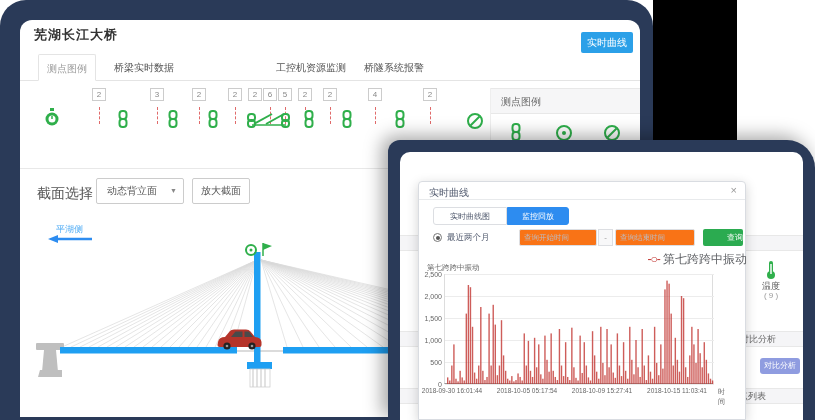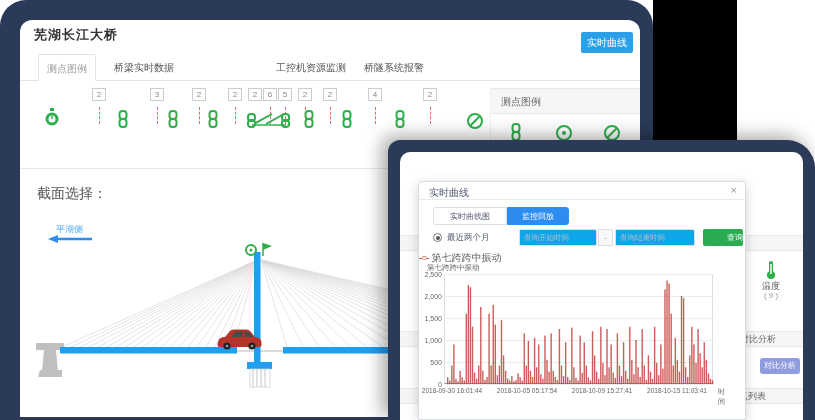--- a/index.html
+++ b/index.html
@@ -73,30 +73,30 @@
   .dlg-tab.plain { left:14px; width:74px; background:#fff; border:1px solid #dcdee2; color:#515a6e;
     border-radius:3px 0 0 3px; }
   .dlg-tab.active { left:88px; width:62px; background:#2d8cf0; border:1px solid #2d8cf0; color:#fff;
     border-radius:0 3px 3px 0; }
   .radio { position:absolute; left:14px; top:51px; width:9px; height:9px; border:1px solid #777;
     border-radius:50%; cursor:pointer; }
   .radio::after { content:""; position:absolute; left:1.5px; top:1.5px; width:4px; height:4px;
     border-radius:50%; background:#555; }
   .radio-label { position:absolute; left:28px; top:50px; font-size:8.5px; color:#515a6e; }
   .dlg-input { position:absolute; top:47px; height:17px; border:1px solid #dcdee2; border-radius:2px;
-    font-size:7.5px; color:#444; padding:0 4px; background:#0ea5e9; }
+    font-size:7.5px; color:#444; padding:0 4px; background:#f97316; }
   .dlg-input::placeholder { color:#bcbcc4; }
   .in-start { left:100px; width:78px; }
   .in-end   { left:196px; width:80px; }
   .dash-box { position:absolute; left:179px; top:47px; width:15px; height:17px; background:#f8f8f9;
     border:1px solid #dcdee2; font-size:8px; color:#999; text-align:center; line-height:16px; }
   .query-btn { position:absolute; left:284px; top:47px; width:40px; height:17px; background:#2bab50;
     border:none; border-radius:2px; color:#fff; font-size:8px; cursor:pointer;padding-left:24px; }
 
-  .chart-legend { position:absolute; left:0; top:69px; width:328px; text-align:left; font-size:10px; color:#606266; }
+  .chart-legend { position:absolute; left:0; top:69px; width:328px; text-align:right; font-size:12px; color:#606266; }
   .chart-legend .lgd-mark { color:#c23531; letter-spacing:-1px; }
   .y-title { position:absolute; left:8px; top:81px; font-size:7.5px; color:#666; }
   .plot { position:absolute; left:25px; top:92px; width:269px; height:110px;
     border-left:1px solid #ddd; border-right:1px solid #ddd; border-bottom:1px solid #999; }
   .gridline { position:absolute; left:0; width:269px; height:0; border-top:1px solid #ececec; }
   .ytick { position:absolute; left:-25px; width:22px; text-align:right; font-size:7px; color:#666; margin-top:-4px; }
   .xtick { position:absolute; top:113px; width:70px; margin-left:-35px; text-align:center; font-size:6.5px; color:#666; }
   .x-name { position:absolute; left:273px; top:113px; font-size:7px; color:#666; }
 </style>
 </head>
@@ -209,20 +209,25 @@
         </svg>
         <svg style="position:absolute;left:112px;top:2px;width:18px;height:18px;" viewBox="0 0 18 18">
           <circle cx="9" cy="9" r="7" fill="none" stroke="#2faf4b" stroke-width="2"></circle>
           <line x1="4.5" y1="13.5" x2="13.5" y2="4.5" stroke="#2faf4b" stroke-width="2"></line>
         </svg>
       </div>
     </div>
 
     <div class="abs sect-row">
       <span class="sect-label">截面选择：</span>
+      <div class="sect-select">
+        <span>动态背立面</span>
+        <span class="caret">▼</span>
+      </div>
+      <div class="zoom-btn">放大截面</div>
     </div>
 
     <div class="abs side-label">平湖侧</div>
     <svg class="abs" style="left:28px;top:214px;width:46px;height:10px;" viewBox="0 0 46 10">
       <line x1="8" y1="5" x2="44" y2="5" stroke="#2d8cf0" stroke-width="2.5"></line>
       <path d="M0 5 L10 1 L10 9 Z" fill="#2d8cf0"></path>
     </svg>
 
     <svg class="abs" style="left:0;top:222px;width:620px;height:175px;" viewBox="0 0 620 175">
 

